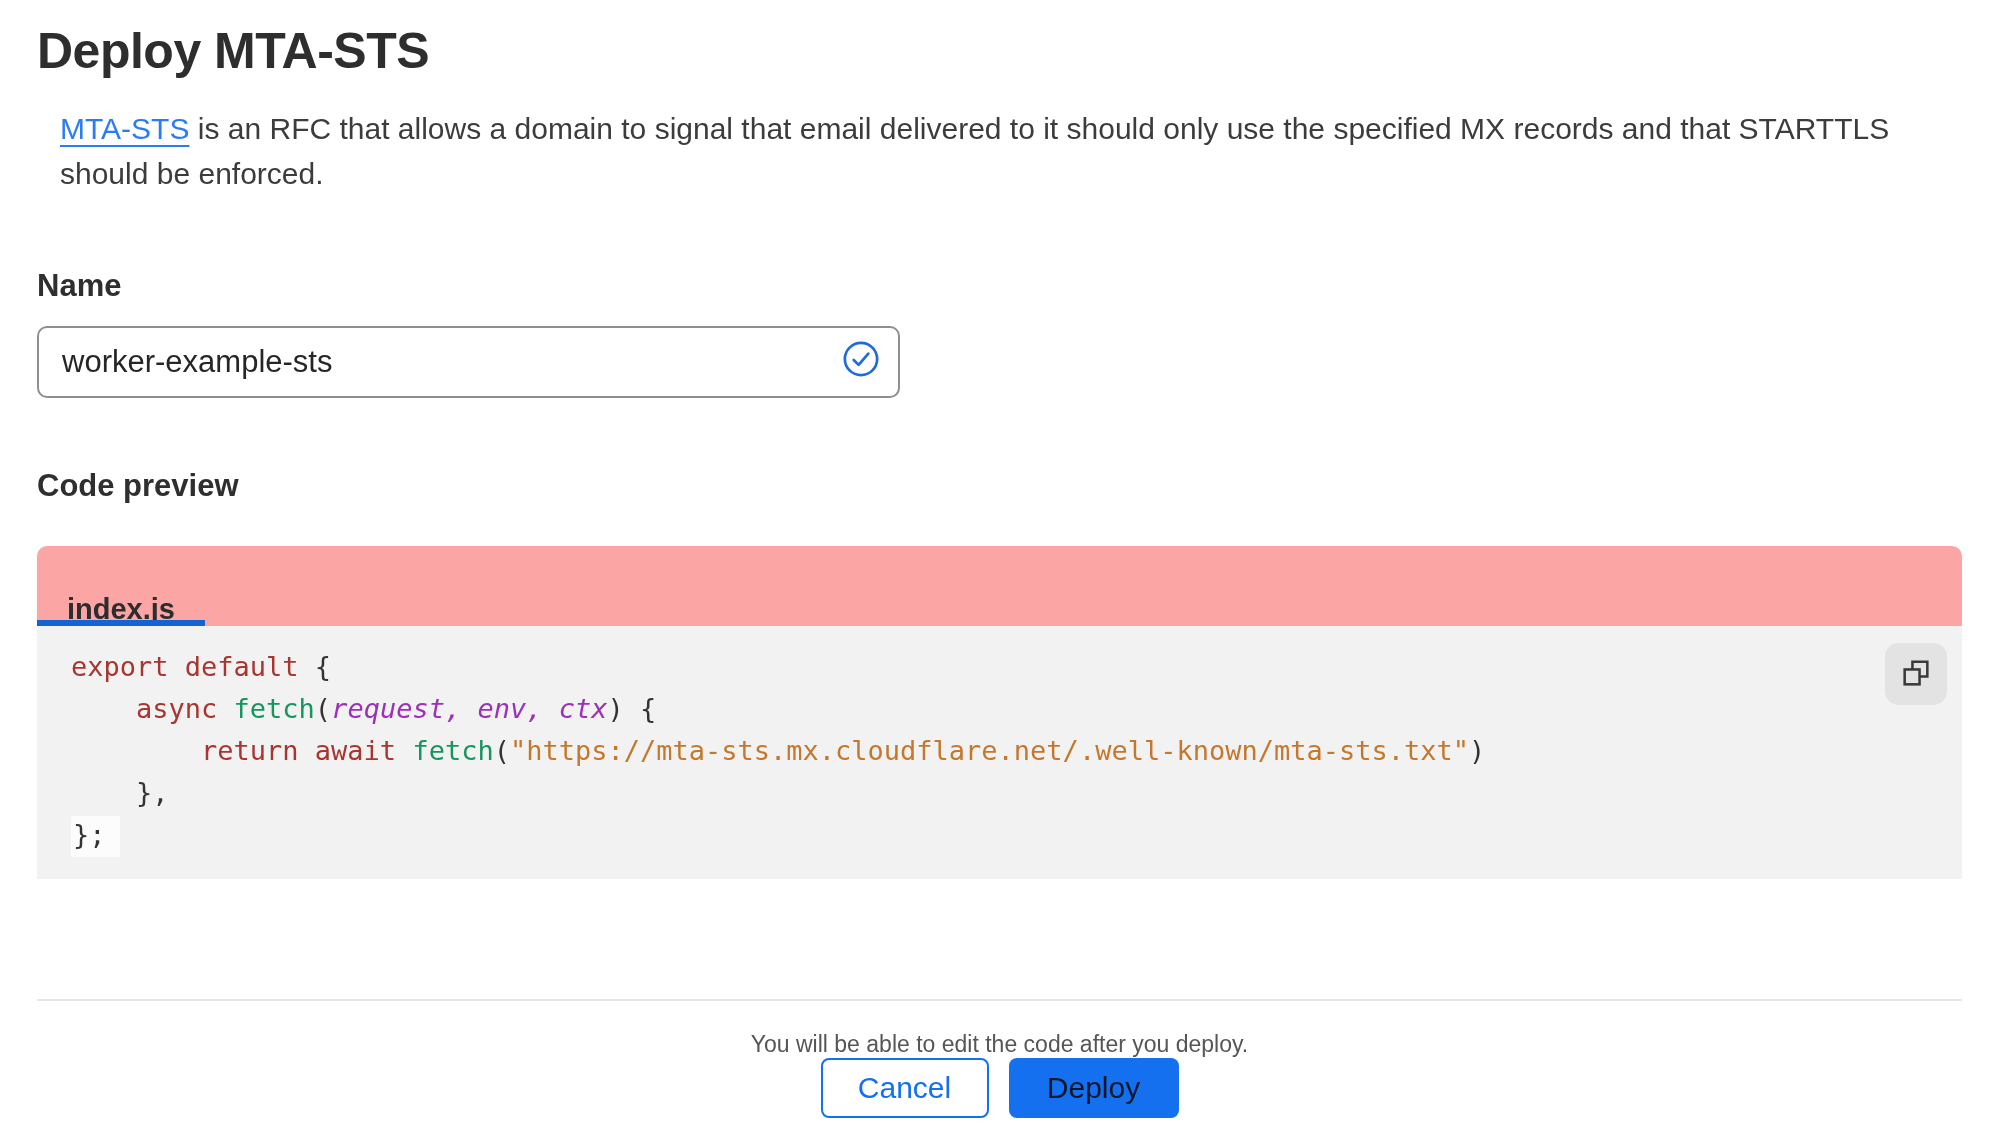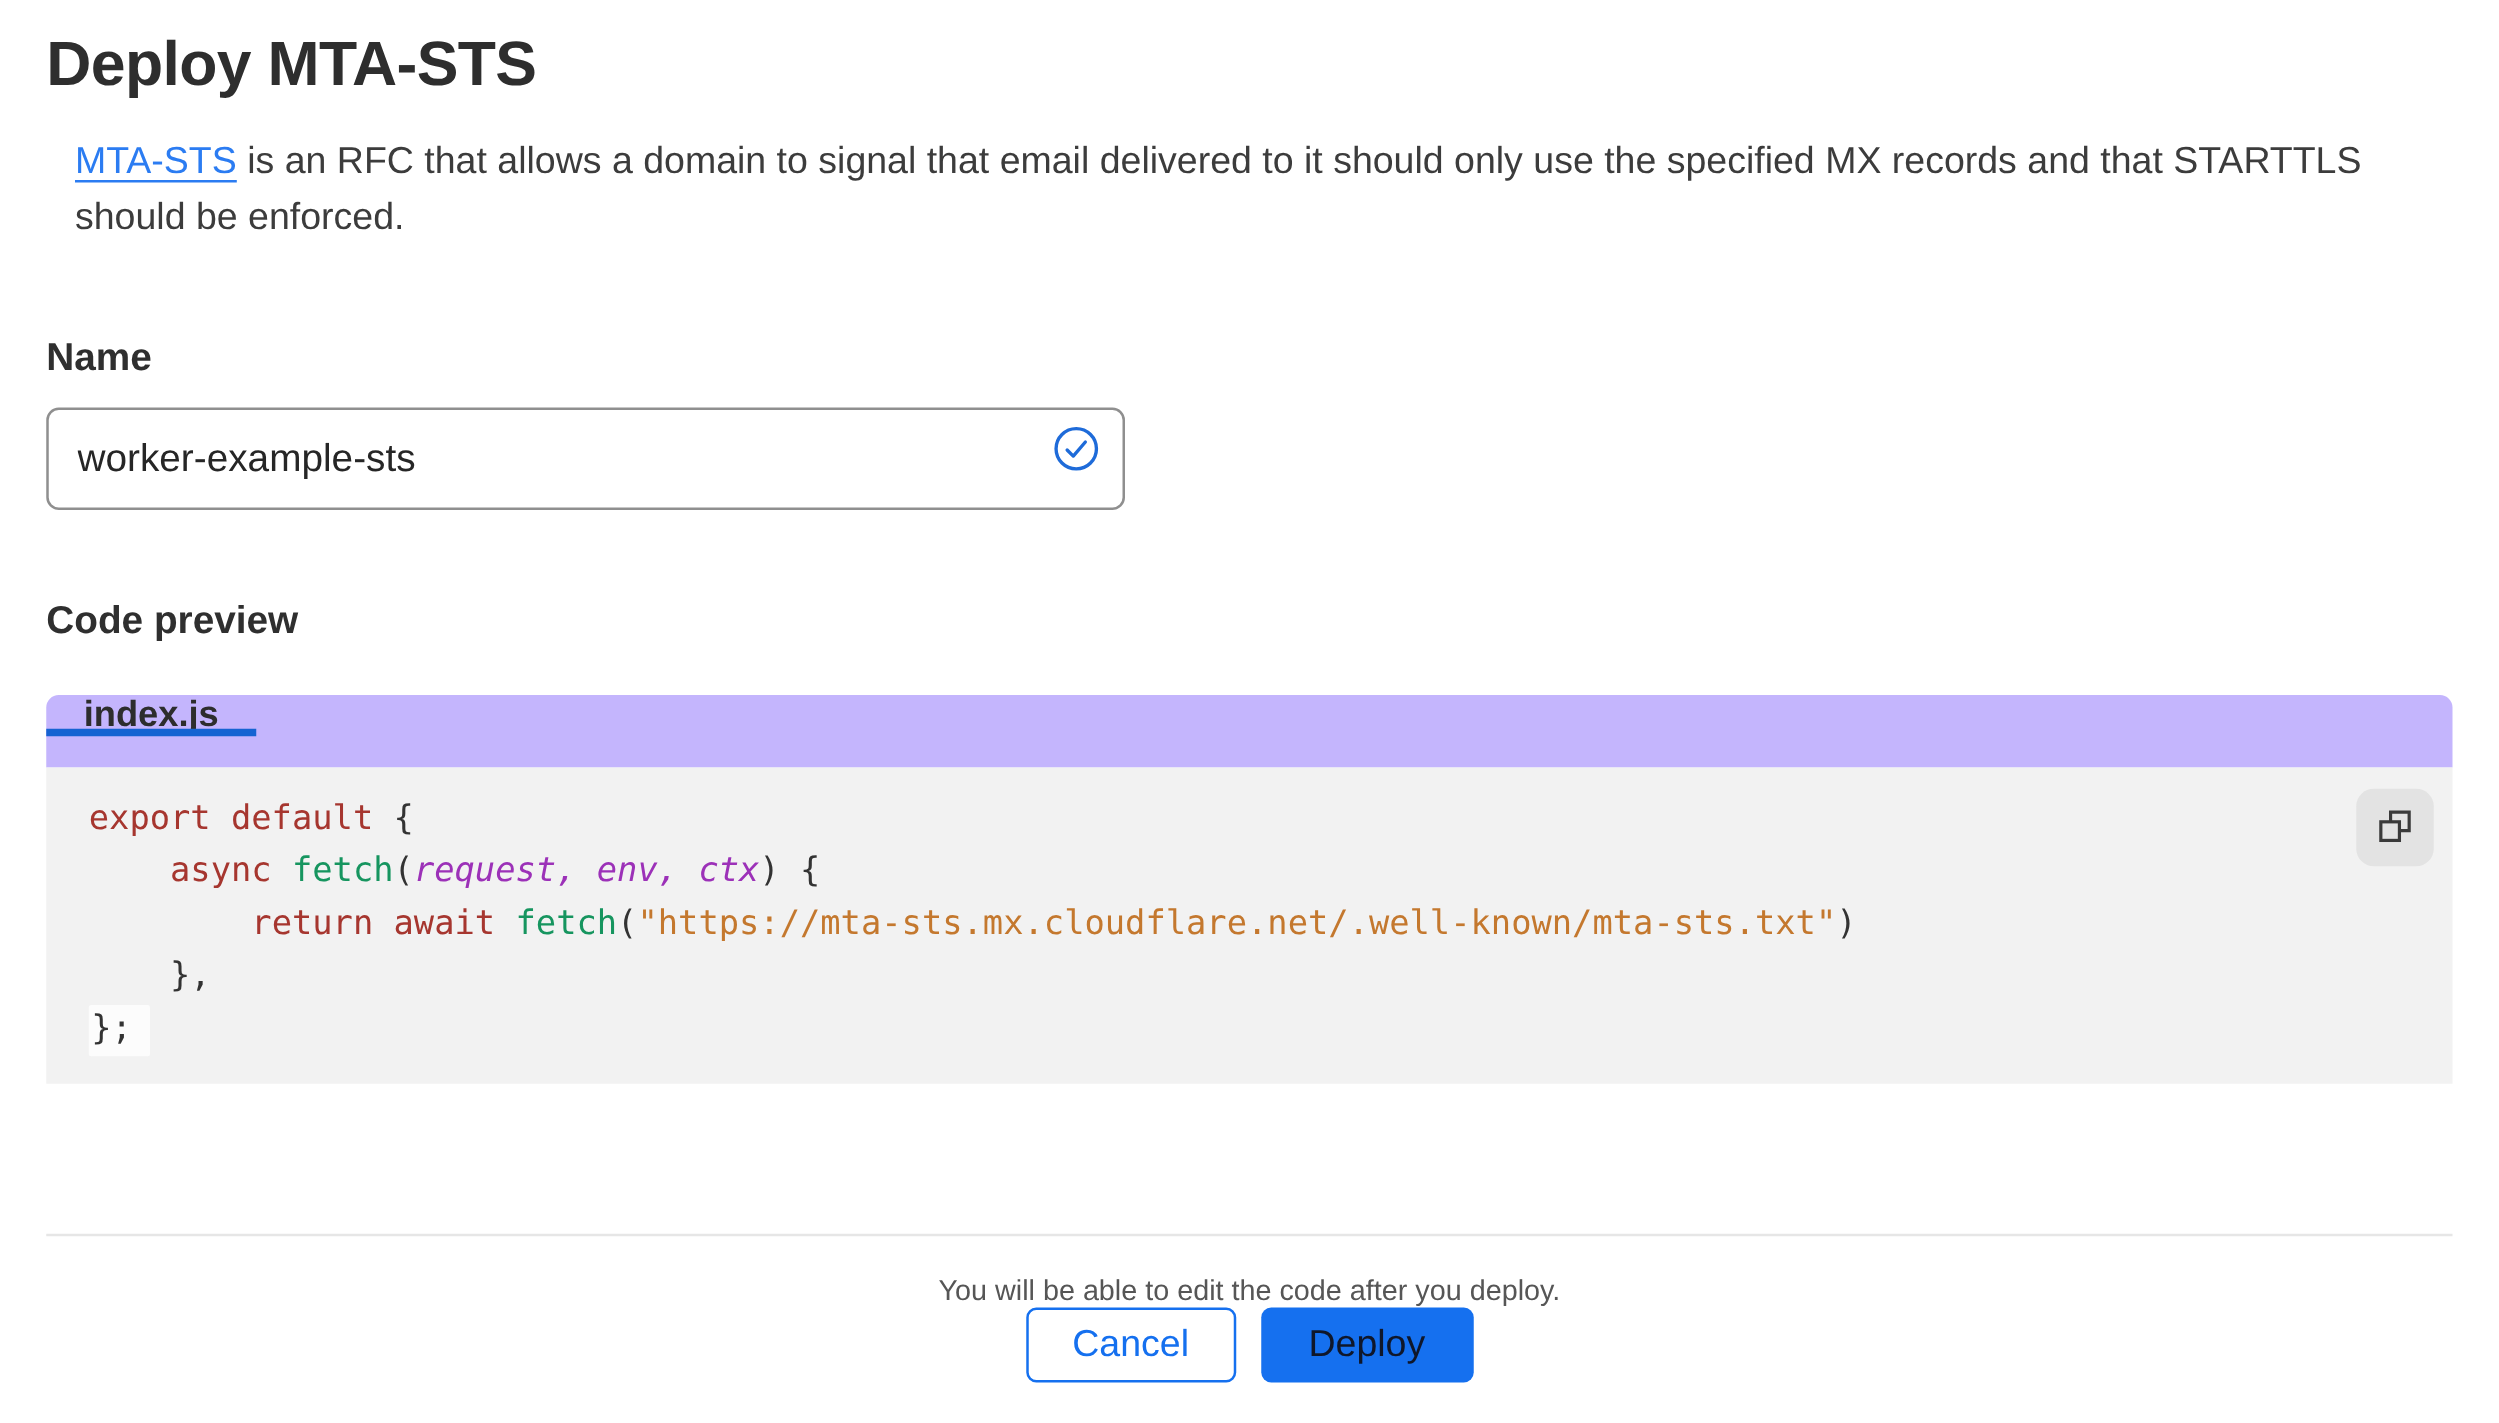--- a/index.html
+++ b/index.html
@@ -45,21 +45,21 @@
     color: #2f2f2f;
   }
 
   .input-wrap {
     position: relative;
     margin-top: 22px;
     width: 863px;
   }
   .input-wrap input {
     width: 100%;
-    height: 82px;
+    height: 72px;
     border: 2px solid #8f8f8f;
     border-radius: 10px;
     font-family: "Liberation Sans", sans-serif;
     font-size: 31px;
     color: #262626;
     padding: 0 75px 0 23px;
     outline: none;
     background: #fff;
   }
   .check-icon {
@@ -72,25 +72,25 @@
 
   .section-label {
     margin-top: 70px;
     font-size: 31px;
     font-weight: 700;
     color: #2f2f2f;
   }
 
   .tabbar {
     margin-top: 42px;
-    height: 58px;
-    background: #c4b5fd;
+    height: 80px;
+    background: #fca5a5;
     border-radius: 10px 10px 0 0;
     display: flex;
-    align-items: flex-start;
+    align-items: flex-end;
   }
   .tab {
     position: relative;
     display: flex;
     align-items: center;
     padding: 0 30px;
     font-size: 29px;
     font-weight: 700;
     color: #2d2d2d;
     cursor: pointer;

